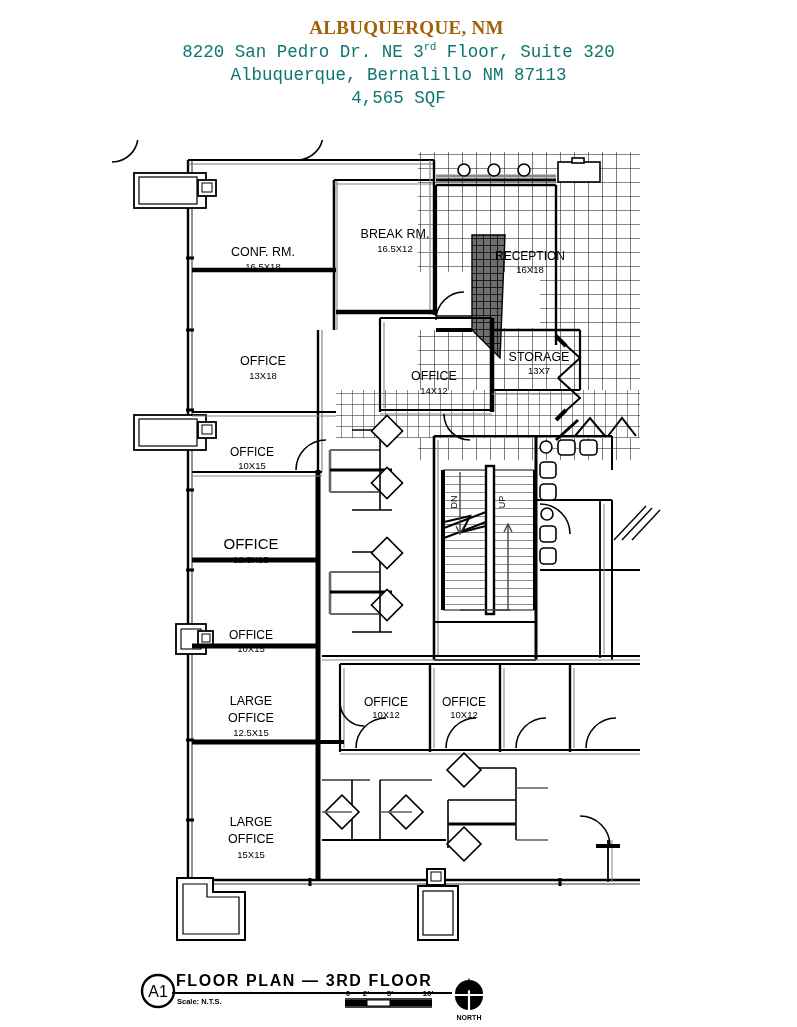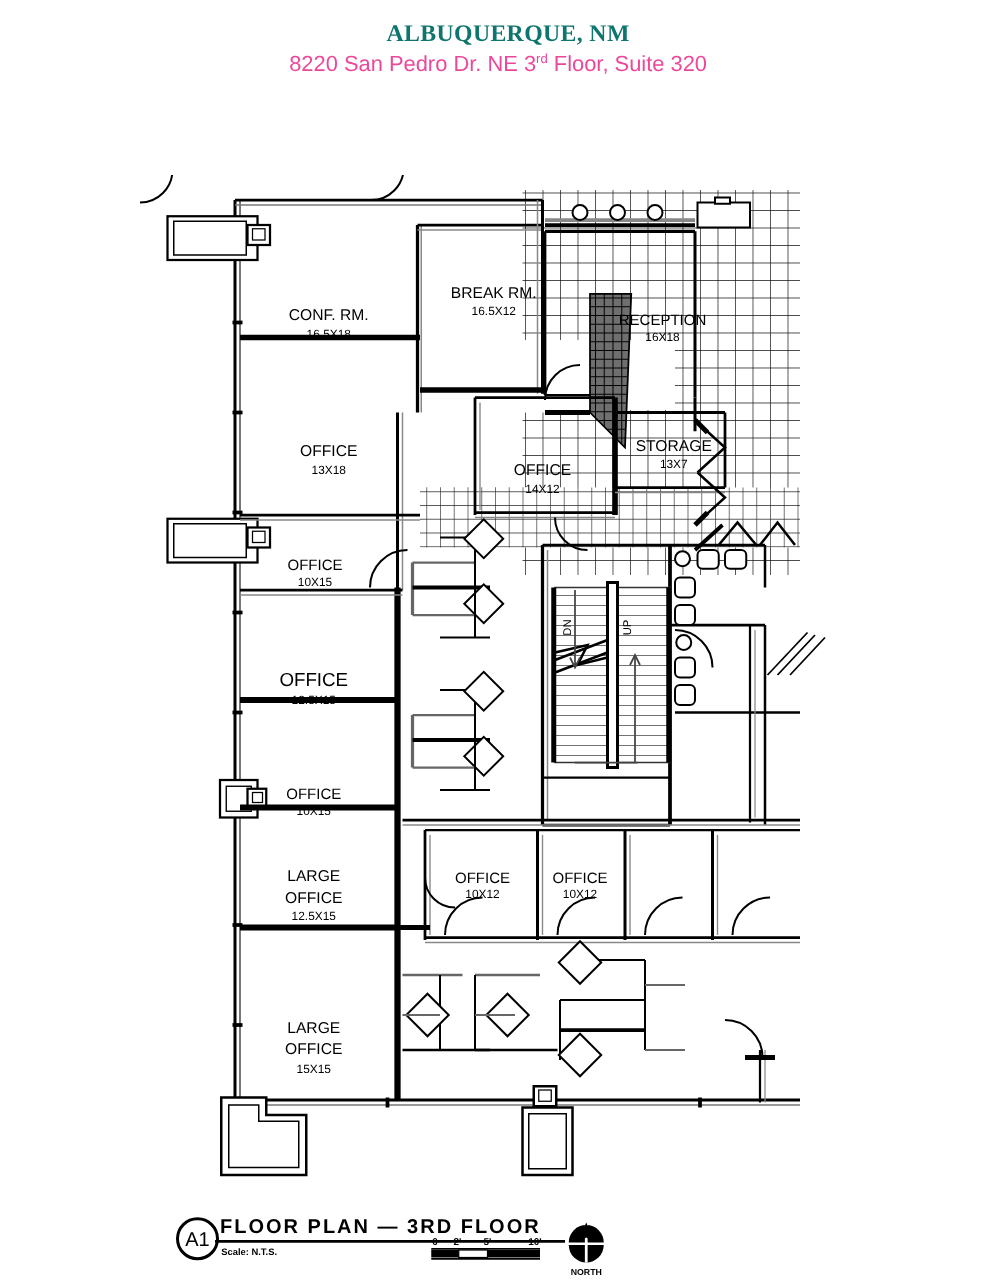--- a/index.html
+++ b/index.html
@@ -18,24 +18,24 @@
   .header .title{
     font-family:"Liberation Serif", serif;
     font-weight:bold;
     font-size:19px;
     letter-spacing:.3px;
     color:#c0272d;
     margin-top:18px;
     line-height:1.1;
   }
   .header .addr{
-    font-family:Liberation Sans, sans-serif;
+    font-family:Liberation Mono, monospace;
     font-size:17.5px;
     line-height:1.22;
-    color:#ec4899;
+    color:#0f766e;
     margin-top:2px;
   }
   .header .addr sup{font-size:10.5px;vertical-align:super;}
 
   
   .plan{
     position:absolute;
     left:0;top:140px;
     width:797px;height:820px;
   }
@@ -44,22 +44,24 @@
   
   .titleblock{
     position:absolute;left:0;top:958px;width:684px;height:69px;
   }
   .titleblock svg{display:block;}
 </style>
 </head>
 <body>
 
 <div class="header">
-  <div class="title" style="color: #0f766e; padding-left: 16px;">ALBUQUERQUE, NM</div>
+  <div class="title" style="color: #a16207; padding-left: 16px;">ALBUQUERQUE, NM</div>
   <div class="addr"><span>8220 San Pedro Dr. NE 3</span><sup>rd</sup><span> Floor, Suite 320</span></div>
+  <div class="addr">Albuquerque, Bernalillo NM 87113</div>
+  <div class="addr">4,565 SQF</div>
 </div>
 
 <div class="plan">
 <svg width="797" height="820" viewBox="0 0 797 820" xmlns="http://www.w3.org/2000/svg">
   <defs>
 
     <pattern id="gridA" width="14" height="14" patternUnits="userSpaceOnUse">
       <rect width="14" height="14" fill="#ffffff"></rect>
       <path d="M0 0 H14 M0 0 V14" stroke="#111" stroke-width="1.1" fill="none"></path>
     </pattern>

